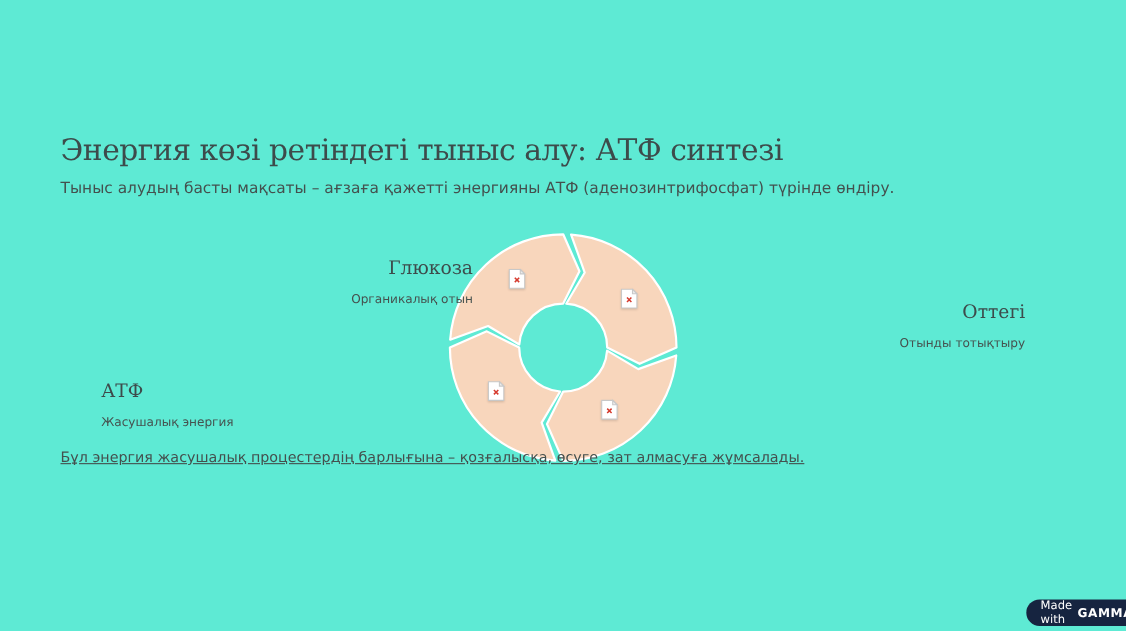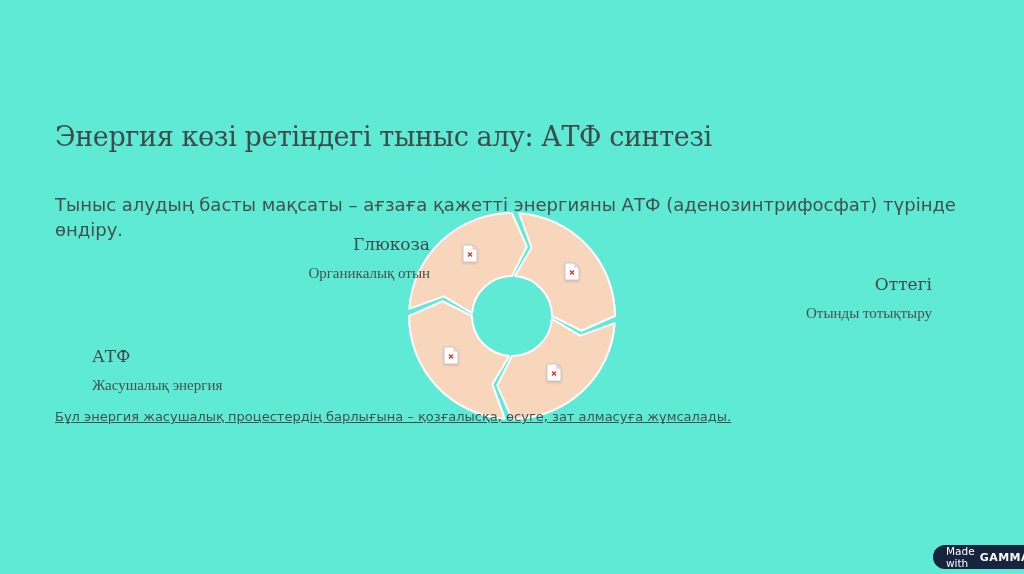--- a/index.html
+++ b/index.html
@@ -11,36 +11,36 @@
     font-family:"DejaVu Sans","Liberation Sans",sans-serif;
     color:#44504e;
   }
   .title{
     position:absolute;left:55px;top:121px;margin:0;
     font-family:"DejaVu Serif","Liberation Serif",serif;
     font-size:27px;font-weight:500;letter-spacing:-0.4px;
     color:#3d4b4b;
   }
   .intro{
-    position:absolute;left:55px;top:192px;margin:0;
-    font-size:18px;line-height:1.4;color:#44504e;
+    position:absolute;left:55px;top:162px;margin:0;
+    font-size:14px;line-height:1.4;color:#44504e;
   }
   .footer-text{
     position:absolute;left:55px;top:408px;margin:0;
     font-size:13px;line-height:1.4;color:#44504e;text-decoration:underline;
   }
   .diagram{position:absolute;inset:0;}
   .donut{position:absolute;left:406px;top:210px;}
   .cycle-label{position:absolute;width:300px;}
   .cycle-label h3{
     margin:0 0 11px 0;
     font-family:"DejaVu Serif","Liberation Serif",serif;
     font-size:17px;font-weight:500;color:#3d4b4b;
   }
-  .cycle-label .sub{font-size:15px;color:#46524f;font-family:Liberation Serif, serif;}
+  .cycle-label .sub{font-size:11px;color:#46524f;}
   .pos-tl{right:594px;top:234px;text-align:right;}
   .pos-tr{left:632px;top:234px;text-align:right;margin-top:40px;}
   .pos-bl{right:632px;top:346px;text-align:left;}
   .pos-br{left:632px;top:346px;text-align:left;}
   .broken-img{position:absolute;width:16px;height:19px;filter:drop-shadow(0 1px 1px rgba(0,0,0,.15));}
   .bi-1{left:462px;top:244px;}
   .bi-2{left:564px;top:262px;}
   .bi-3{left:443px;top:346px;}
   .bi-4{left:546px;top:363px;}
   .gamma-badge{

